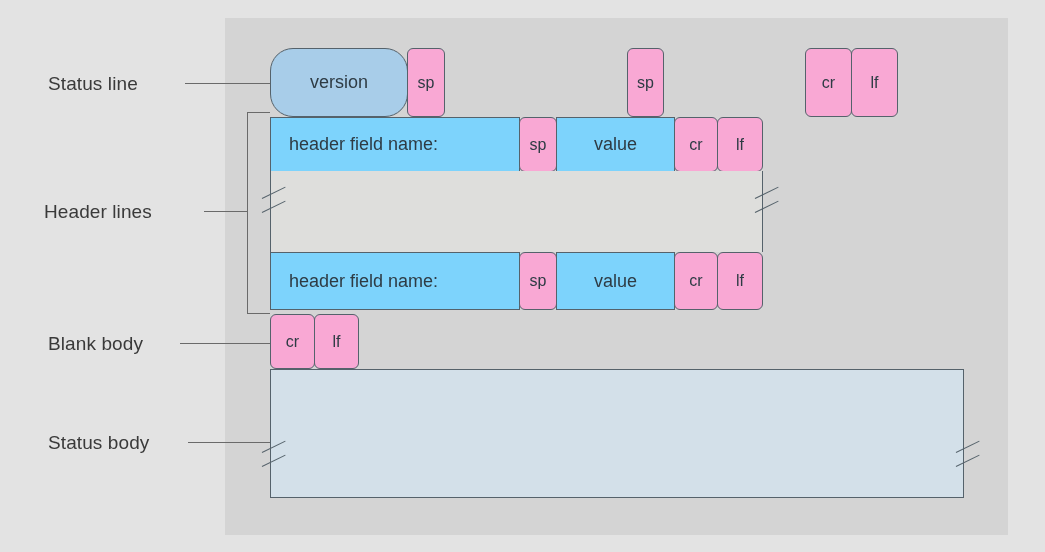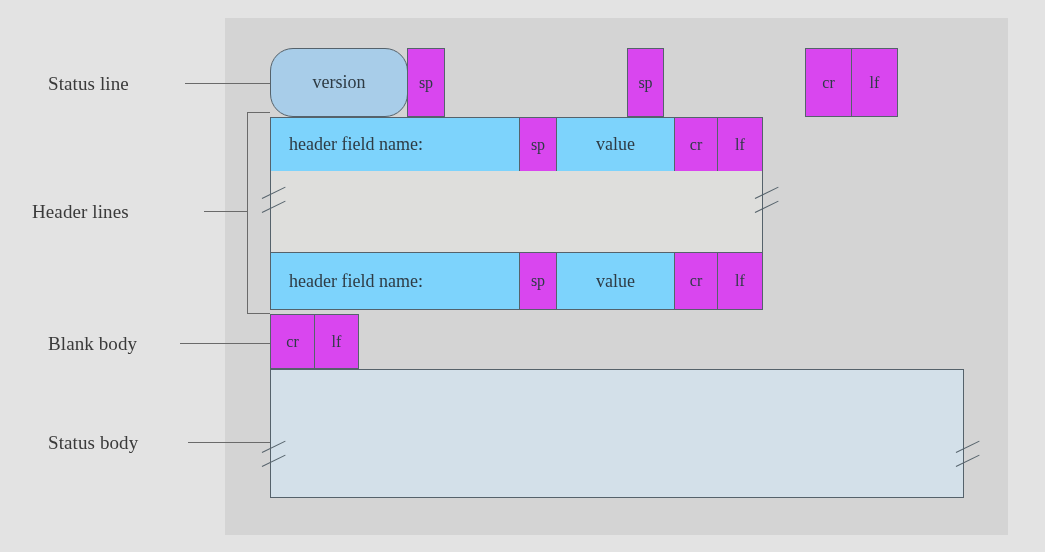--- a/index.html
+++ b/index.html
@@ -5,21 +5,21 @@
   html, body {
     margin: 0;
     padding: 0;
     background: #ffffff;
   }
   #canvas {
     position: relative;
     width: 1045px;
     height: 552px;
     background: #e3e3e3;
-    font-family: Liberation Serif, serif;
+    font-family: Liberation Sans, sans-serif;
     overflow: hidden;
   }
   #panel {
     position: absolute;
     left: 225px;
     top: 18px;
     width: 783px;
     height: 517px;
     background: #d4d4d4;
   }
@@ -46,21 +46,21 @@
     display: flex;
     align-items: center;
     justify-content: center;
     font-size: 18px;
     color: #2e3b44;
     white-space: nowrap;
   }
   .cell.small { font-size: 16px; }
   .blue-dark { background: #a8cde9; }
   .blue-light { background: #7dd3fc; }
-  .gray-cell { background: #d946ef; }
+  .gray-cell { background: #f9a8d4; border-radius: 6px; }
   .body-cell { background: #d3e0e9; }
   .gap-cell {
     position: absolute;
     box-sizing: border-box;
     background: #dededc;
     border-left: 1.4px solid #55626b;
     border-right: 1.4px solid #55626b;
   }
   
   .bracket {
@@ -85,21 +85,21 @@
 </head>
 <body>
 
 <div id="canvas">
 
   <div id="panel"></div>
 
   <div class="caption" style="left:48px; top:74px;">Status line</div>
   <div class="leader" style="left:185px; top:83px; width:85px;"></div>
 
-  <div class="caption" style="left:32px; top:202px;">Header lines</div>
+  <div class="caption" style="left:44px; top:202px;">Header lines</div>
   <div class="leader" style="left:204px; top:211px; width:44px;"></div>
 
   <div class="caption" style="left:48px; top:334px;">Blank body</div>
   <div class="leader" style="left:180px; top:343px; width:90px;"></div>
 
   <div class="caption" style="left:48px; top:433px;">Status body</div>
   <div class="leader" style="left:188px; top:442px; width:82px;"></div>
 
   <div class="cell blue-dark" style="left:270px; top:48px; width:138px; height:69px;border-radius:23px;">version</div>
   <div class="cell gray-cell small" style="left:407px; top:48px; width:38px; height:69px;">sp</div>

